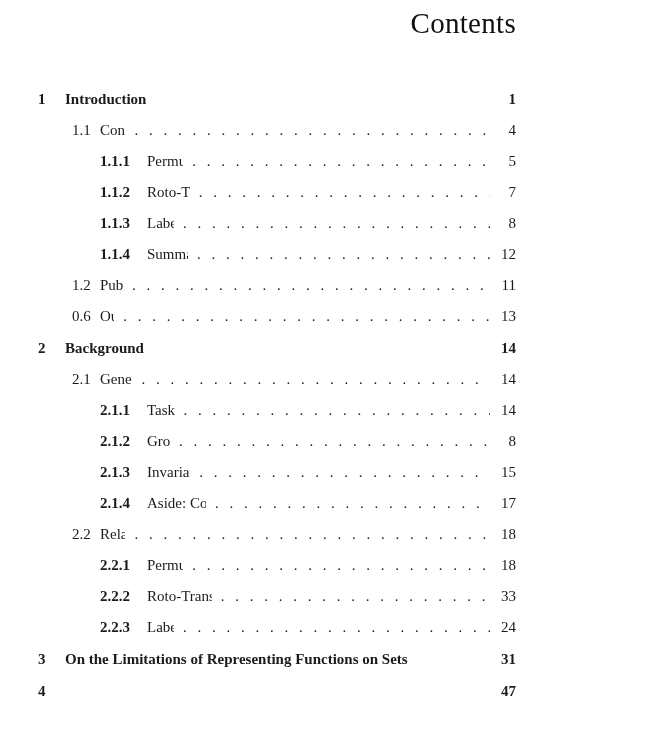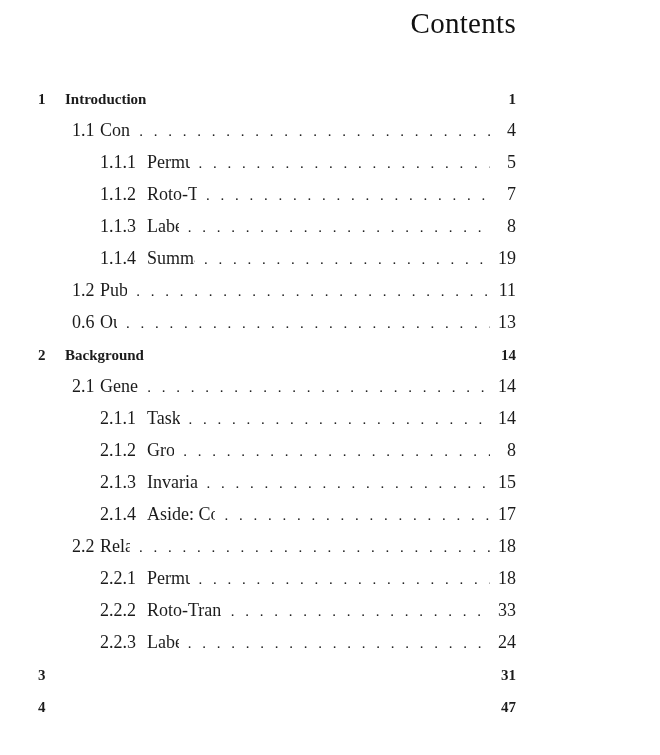--- a/index.html
+++ b/index.html
@@ -22,36 +22,36 @@
     line-height: 34px;
     text-align: right;
     letter-spacing: 0.3px;
     color: #111;
   }
   .toc { margin-top: 50px; }
   .row {
     display: flex;
     align-items: baseline;
     flex-wrap: nowrap;
-    font-size: 18px;
+    font-size: 15px;
     line-height: 19px;
     margin-bottom: 12px;
   }
   .row.lvl1 {
     font-weight: bold;
     margin-top: 13px;
     font-size: 15px;
   }
   .row.lvl1:first-child { margin-top: 0; }
   .num { flex: none; }
   .lvl1 .num { width: 27px; }
   .lvl2 { padding-left: 34px; }
   .lvl2 .num { width: 28px; }
   .lvl3 { padding-left: 62px; }
-  .lvl3 .num { width: 47px; }
+  .lvl3 .num { width: 47px; font-weight: bold; }
   .label {
     flex: 0 1 auto;
     min-width: 0;
     white-space: nowrap;
     overflow: hidden;
   }
   .leader {
     flex: 1 1 auto;
     min-width: 0;
     overflow: hidden;
@@ -104,21 +104,21 @@
       <div class="row lvl3">
     <span class="num">1.1.3</span>
     <span class="label">Label Invariance</span>
     <span class="leader"></span>
     <span class="pg">8</span>
   </div>
       <div class="row lvl3">
     <span class="num">1.1.4</span>
     <span class="label">Summary of Contributions</span>
     <span class="leader"></span>
-    <span class="pg">19</span>
+    <span class="pg">12</span>
   </div>
       <div class="row lvl2">
     <span class="num">1.2</span>
     <span class="label">Publications</span>
     <span class="leader"></span>
     <span class="pg">11</span>
   </div>
       <div class="row lvl2">
     <span class="num">0.6</span>
     <span class="label">Outline</span>
@@ -180,20 +180,21 @@
     <span class="pg">33</span>
   </div>
       <div class="row lvl3">
     <span class="num">2.2.3</span>
     <span class="label">Label Invariance</span>
     <span class="leader"></span>
     <span class="pg">24</span>
   </div>
       <div class="row lvl1">
     <span class="num">3</span>
+    <span class="label">On the Limitations of Representing Functions on Sets</span>
     <span class="leader"></span>
     <span class="pg">31</span>
   </div>
       <div class="row lvl1">
     <span class="num">4</span>
     <span class="leader"></span>
     <span class="pg">47</span>
   </div>
     </div>
 </div>

